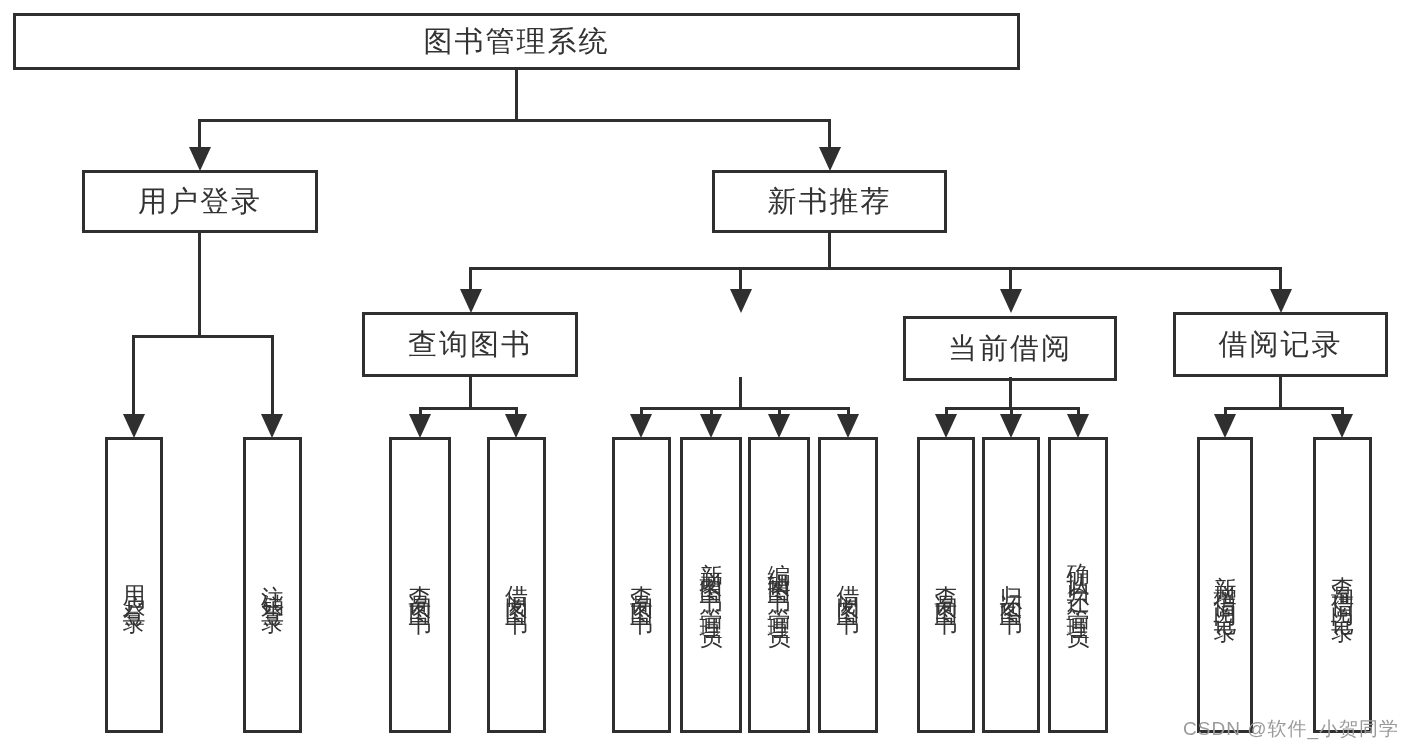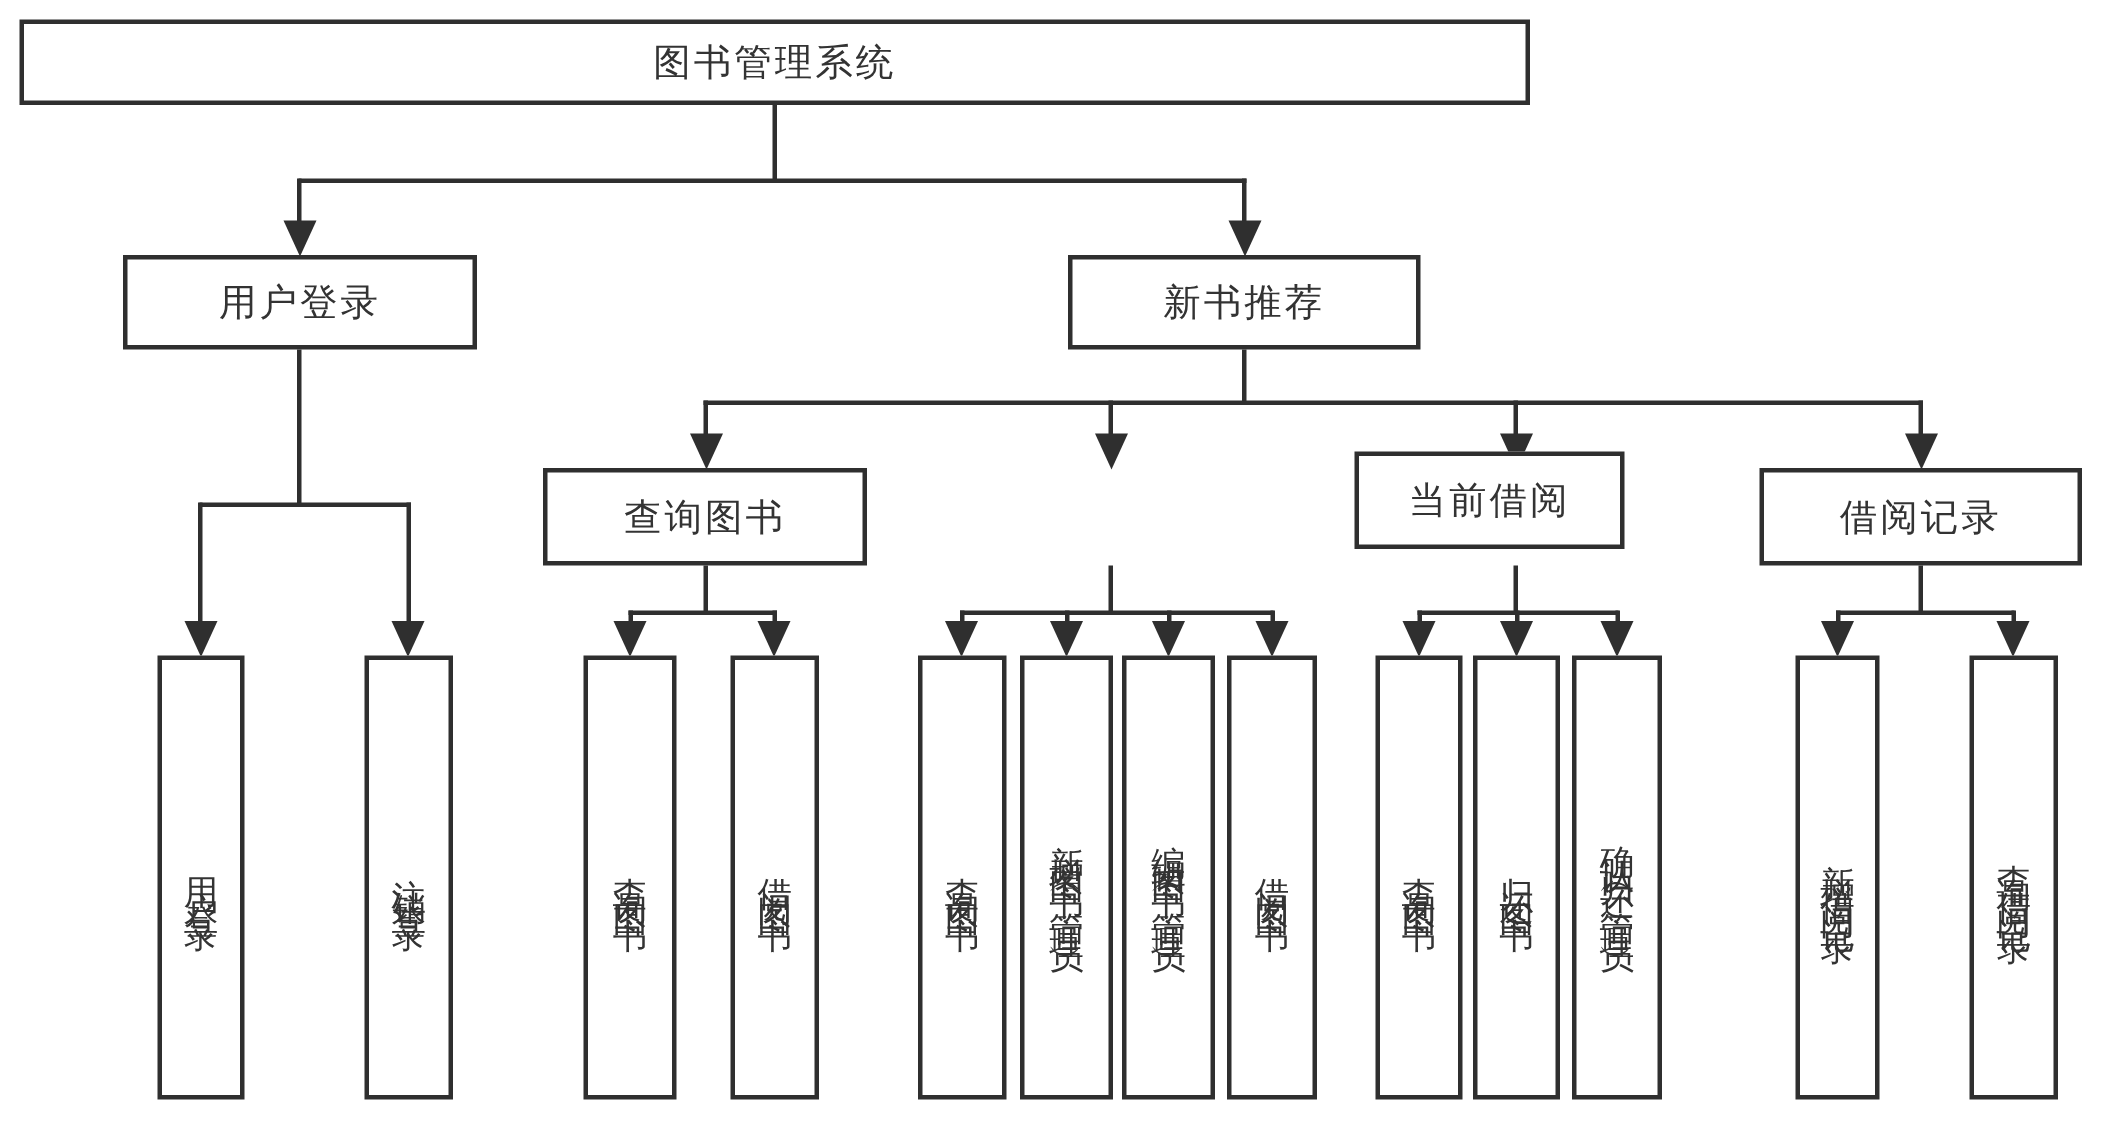--- a/index.html
+++ b/index.html
@@ -12,21 +12,21 @@
   }
   .box {
     position:absolute;
     box-sizing:border-box;
     background:#ffffff;
     border:3px solid var(--line, #2f2f2f);
     color:var(--text, #333333);
     display:flex;
     align-items:center;
     justify-content:center;
-    font-size:25px;
+    font-size:29px;
     letter-spacing:2px;
     white-space:nowrap;
   }
   .leaf { font-size:23px; }
   .vlbl {
     writing-mode:vertical-rl;
     letter-spacing:9px;
     line-height:1;
   }
   .hline, .vline {
@@ -88,21 +88,21 @@
   <div class="vline" style="left:739px;top:267px;height:25px"></div>
   <div class="arrow" style="left:730px;top:289px"></div>
   <div class="vline" style="left:1009px;top:267px;height:25px"></div>
   <div class="arrow" style="left:1000px;top:289px"></div>
   <div class="vline" style="left:1279px;top:267px;height:25px"></div>
   <div class="arrow" style="left:1270px;top:289px"></div>
 
   <div class="box" style="left:362px;top:312px;width:216px;height:65px">
     <span class="lbl">查询图书</span>
   </div>
-  <div class="box" style="left:903px;top:301px;width:180px;height:65px">
+  <div class="box" style="left:903px;top:316px;width:214px;height:65px">
     <span class="lbl">当前借阅</span>
   </div>
   <div class="box" style="left:1173px;top:312px;width:215px;height:65px">
     <span class="lbl">借阅记录</span>
   </div>
 
   <div class="vline" style="left:469px;top:377px;height:31px"></div>
   <div class="hline" style="left:419px;top:407px;width:99px"></div>
   <div class="vline" style="left:419px;top:407px;height:9px"></div>
   <div class="arrow" style="left:409px;top:414px"></div>
@@ -173,14 +173,15 @@
     <span class="vlbl">确认归还（管理员）</span>
   </div>
 
   <div class="box leaf" style="left:1197px;top:437px;width:56px;height:296px">
     <span class="vlbl">新增借阅记录</span>
   </div>
   <div class="box leaf" style="left:1313px;top:437px;width:59px;height:296px">
     <span class="vlbl">查询借阅记录</span>
   </div>
 
+  <div class="watermark">CSDN @软件_小贺同学</div>
 
 </div>
 
 </body></html>

